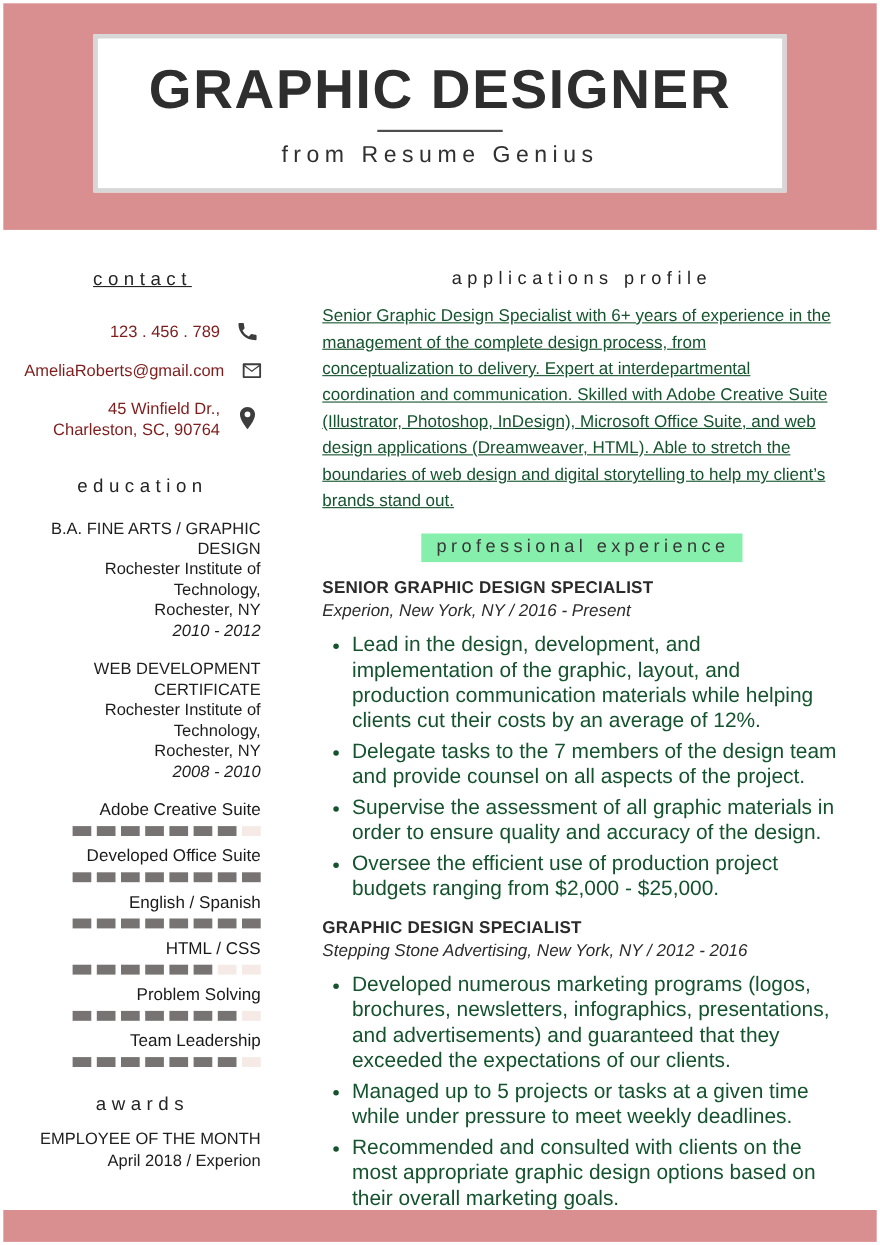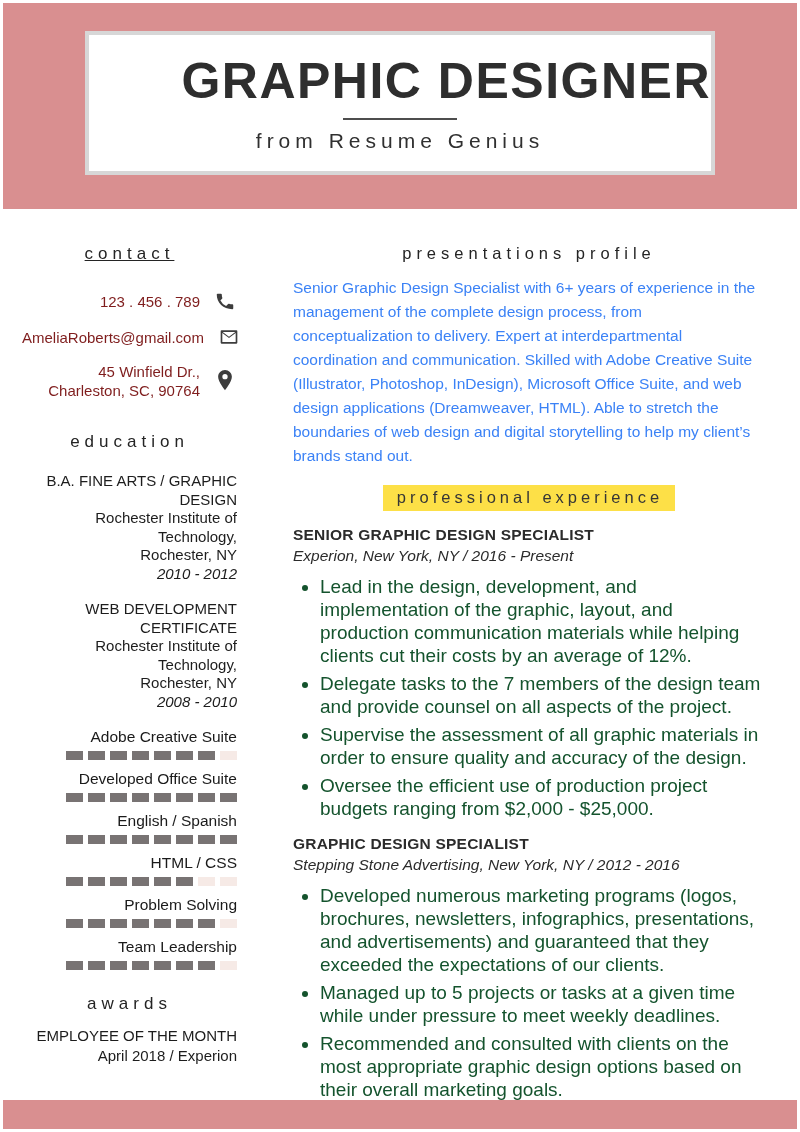--- a/index.html
+++ b/index.html
@@ -17,21 +17,21 @@
   }
   .title-box {
     position:absolute; top:31px; left:50%; transform:translateX(-50%);
     width:630px; height:144px;
     background:#ffffff; border:4px solid #d7d7d7;
     text-align:center;
   }
   .page-title {
     margin-top:17px;
     font-size:50px; font-weight:bold; letter-spacing:1.5px;
-    color:#2e2e2e; white-space:nowrap;text-align:right;
+    color:#2e2e2e; white-space:nowrap;
   }
   .title-divider {
     width:114px; height:2px; background:#4d4d4d;
     margin:8px auto 9px auto;
   }
   .page-subtitle {
     font-size:21px; letter-spacing:5px; color:#303030; white-space:nowrap;
   }
   .content { position:absolute; top:209px; left:0; right:0; display:flex; }
   .left-col { width:215px; margin-left:22px; flex:none; }
@@ -58,21 +58,21 @@
   .skill { margin-bottom:10px; }
   .skill-name { text-align:right; font-size:15.5px; margin-bottom:5px; color:#1a1a1a; }
   .skill-bar { display:flex; justify-content:flex-end; gap:5px; }
   .seg { width:17px; height:9px; background:#f6eae6; }
   .seg.filled { background:#787373; }
 
   .awards-heading { margin-top:24px; margin-bottom:12px; }
   .award-line { text-align:right; font-size:15px; line-height:20px; color:#1d1d1d; }
 
   .profile-heading { margin-top:35px; margin-bottom:13px; font-size:16.5px; }
-  .profile-text { font-size:15.5px; line-height:24px; color:#3b82f6; }
+  .profile-text { font-size:15.5px; line-height:24px; color:#14532d;text-decoration:underline; }
 
   .exp-bar {
     margin:17px auto 0 auto; width:fit-content;
     background:#d68a8c; color:#363636;
     font-size:16.5px; letter-spacing:4px;
     padding:3px 12px 4px 14px; white-space:nowrap;
   }
   .job { margin-top:15px; }
   .job-title { font-size:15.5px; font-weight:600; color:#2b2b2b; letter-spacing:0.2px; }
   .job-company { font-size:15.5px; font-style:italic; color:#2b2b2b; margin-top:3px; }
@@ -226,24 +226,24 @@
     </div>
 
     <div class="sec-heading awards-heading">awards</div>
     <div class="award-line">EMPLOYEE OF THE MONTH</div>
     <div class="award-line">April 2018 / Experion</div>
 
   </div>
 
   <div class="right-col">
 
-    <div class="sec-heading profile-heading">presentations profile</div>
+    <div class="sec-heading profile-heading">applications profile</div>
     <div class="profile-text">Senior Graphic Design Specialist with 6+ years of experience in the management of the complete design process, from conceptualization to delivery. Expert at interdepartmental coordination and communication. Skilled with Adobe Creative Suite (Illustrator, Photoshop, InDesign), Microsoft Office Suite, and web design applications (Dreamweaver, HTML). Able to stretch the boundaries of web design and digital storytelling to help my client’s brands stand out.</div>
 
-    <div class="exp-bar" style="background: #fde047;">professional experience</div>
+    <div class="exp-bar" style="background: #86efac;">professional experience</div>
 
     <div class="job">
       <div class="job-title">SENIOR GRAPHIC DESIGN SPECIALIST</div>
       <div class="job-company">Experion, New York, NY / 2016 - Present</div>
       <ul class="bullets">
         <li>Lead in the design, development, and implementation of the graphic, layout, and production communication materials while helping clients cut their costs by an average of 12%.</li>
         <li>Delegate tasks to the 7 members of the design team and provide counsel on all aspects of the project.</li>
         <li>Supervise the assessment of all graphic materials in order to ensure quality and accuracy of the design.</li>
         <li>Oversee the efficient use of production project budgets ranging from $2,000 - $25,000.</li>
       </ul>

